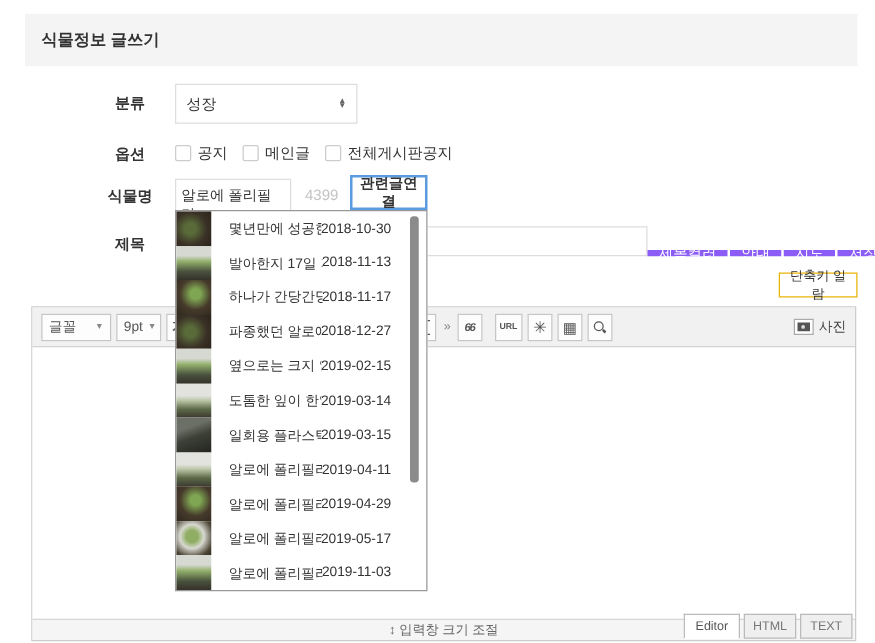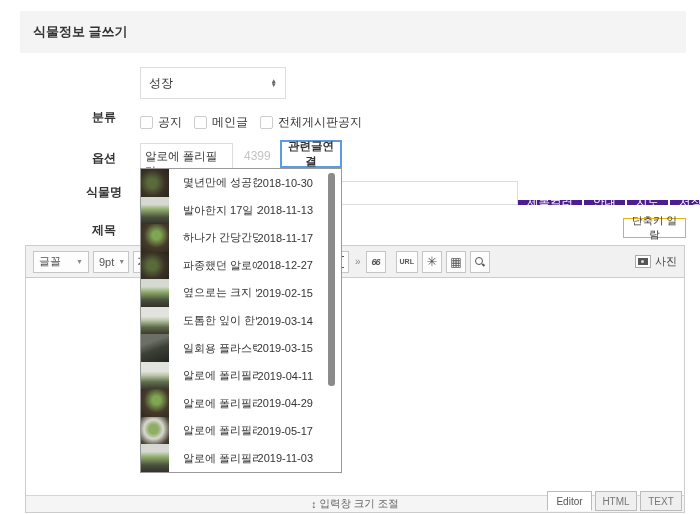--- a/index.html
+++ b/index.html
@@ -3,39 +3,39 @@
 <meta charset="utf-8">
 <style>
   html,body{margin:0;padding:0;background:#fff;}
   .page{position:relative;width:700px;height:514px;background:#fff;
         font-family:"Liberation Sans","DejaVu Sans",sans-serif;color:#333;overflow:hidden;}
   
   .header{position:absolute;left:20px;top:11px;width:666px;height:42px;background:#f4f4f4;
           display:flex;align-items:center;box-sizing:border-box;padding-left:13px;}
   .header .title{font-size:13px;font-weight:bold;color:#333;}
   
-  .flabel{position:absolute;left:78px;width:52px;text-align:center;font-size:12px;font-weight:bold;color:#333;margin-top:35px;}
+  .flabel{position:absolute;left:78px;width:52px;text-align:center;font-size:12px;font-weight:bold;color:#333;}
   
   .select{position:absolute;left:140px;top:67px;width:146px;height:32px;border:1px solid #ddd;background:#fff;
           box-sizing:border-box;display:flex;align-items:center;padding:3px 8px;font-size:12px;color:#333;justify-content:space-between;}
   .select .spin{margin-left:auto;display:flex;flex-direction:column;align-items:center;line-height:4.5px;font-size:6.5px;color:#666;}
   
   .optrow{position:absolute;left:140px;top:114px;display:flex;align-items:center;gap:12px;font-size:12px;color:#333;}
   .opt{display:flex;align-items:center;gap:5px;}
   .cbox{width:13px;height:13px;border:1px solid #ccc;border-radius:2px;background:#fff;box-sizing:border-box;}
   
   .pname-input{position:absolute;left:140px;top:143px;width:93px;height:42px;border:1px solid #ddd;background:#fff;
           box-sizing:border-box;display:flex;align-items:center;padding:0 4px;font-size:11.5px;color:#333;}
   .pcount{position:absolute;left:244px;top:149px;font-size:12px;color:#c3c3c3;}
   .link-btn{position:absolute;left:280px;top:140px;width:62px;height:28px;border:2px solid #5b9ce0;background:#fff;
           box-sizing:border-box;display:flex;align-items:center;justify-content:center;font-size:11.5px;font-weight:bold;color:#333;cursor:pointer;}
   
   .title-input{position:absolute;left:140px;top:181px;width:378px;height:24px;border:1px solid #ddd;background:#fff;box-sizing:border-box;}
   .dark-btns{position:absolute;left:518px;top:182px;height:23px;width:167px;display:flex;gap:2px;}
-  .dark-btn{background:#4c1d95;color:#fff;font-size:11.5px;border:none;display:flex;align-items:center;justify-content:center;
+  .dark-btn{background:#8b5cf6;color:#fff;font-size:11.5px;border:none;display:flex;align-items:center;justify-content:center;
           padding:0 9px;white-space:nowrap;cursor:pointer;flex:0 0 auto;margin-top:18px;}
   .dark-btn.grow{flex:1 1 auto;}
   
   .shortcut-btn{position:absolute;left:623px;top:218px;width:63px;height:20px;border:1px solid #eab308;background:#fff;
           box-sizing:border-box;display:flex;align-items:center;justify-content:center;font-size:10.5px;color:#333;cursor:pointer;}
   
   .editor{position:absolute;left:25px;top:245px;width:660px;height:268px;border:1px solid #ccc;box-sizing:border-box;background:#fff;}
   .toolbar{position:absolute;left:0;top:0;right:0;height:32px;background:#f1f1f1;border-bottom:1px solid #ccc;
           box-sizing:border-box;display:flex;align-items:center;padding:0 7px;font-size:11px;color:#555;}
   .tb-select{height:22px;border:1px solid #c6c6c6;background:#fdfdfd;display:flex;align-items:center;

